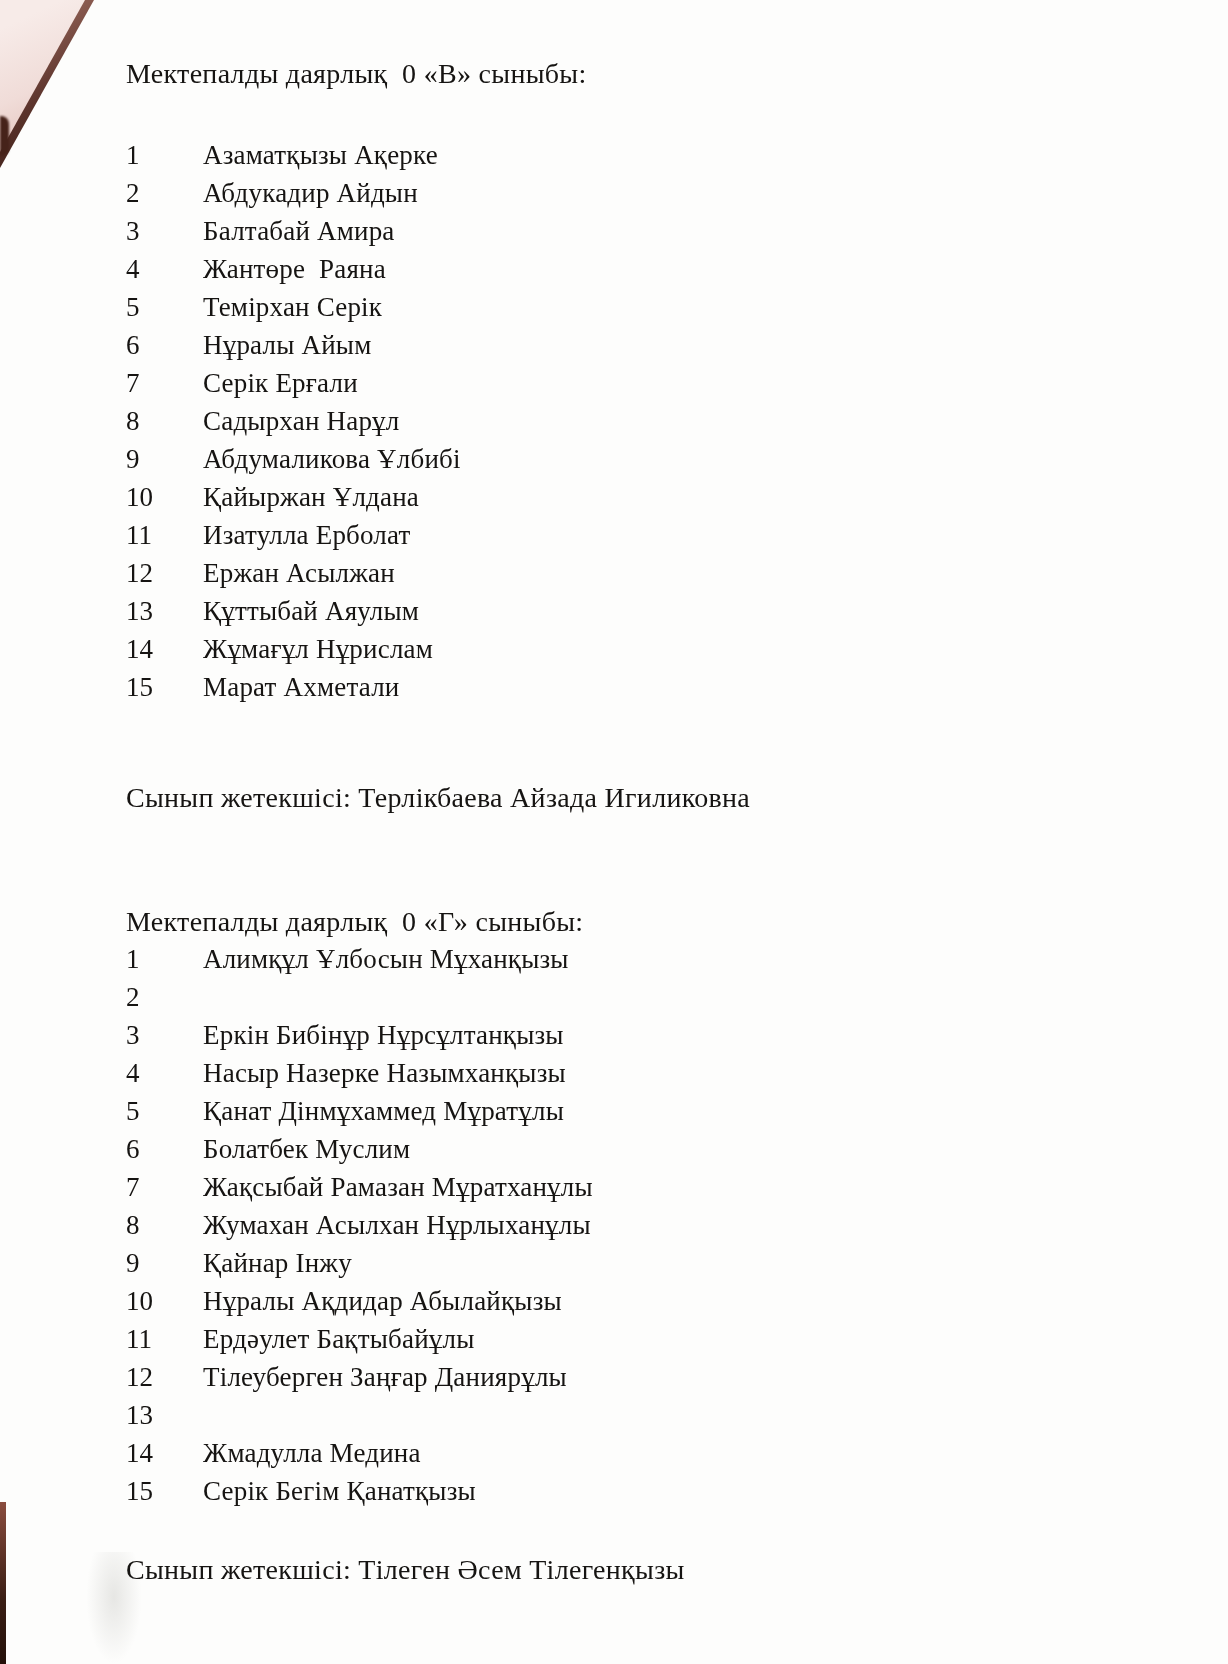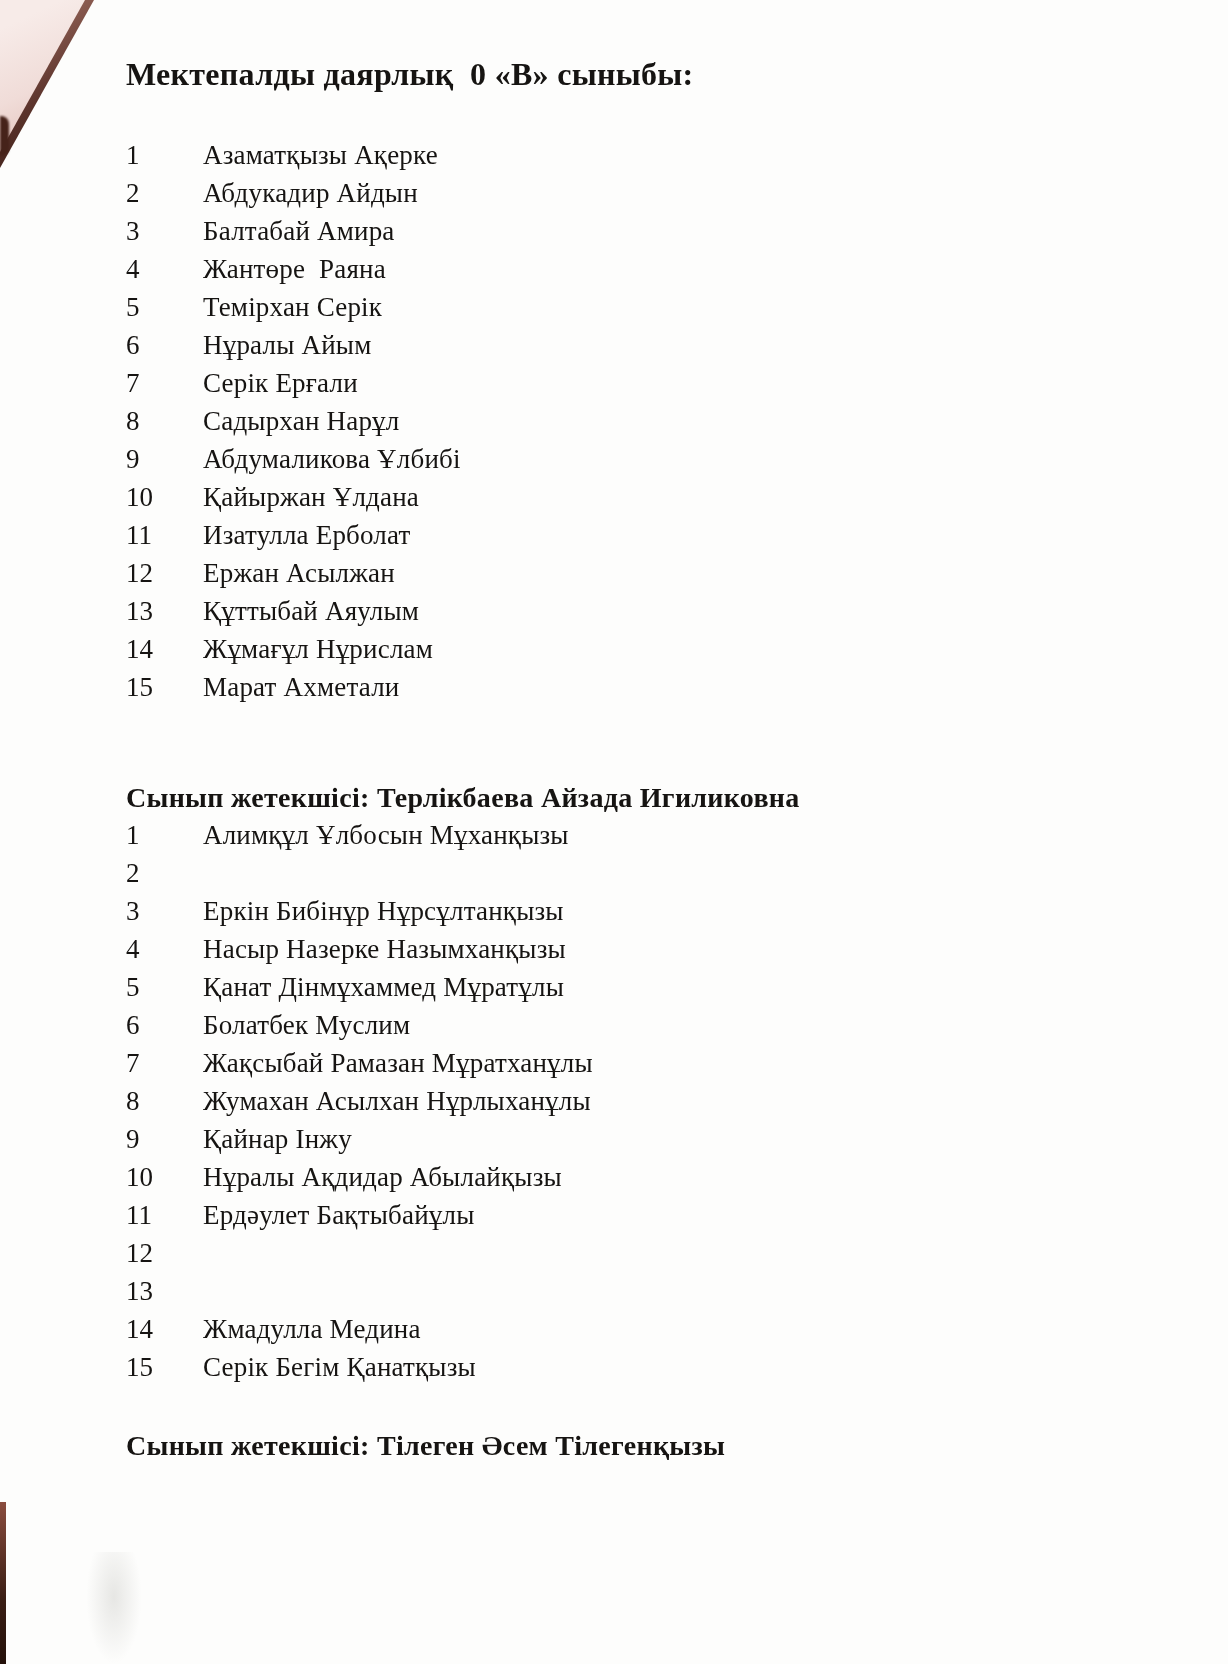--- a/index.html
+++ b/index.html
@@ -7,37 +7,37 @@
     width:1228px;height:1664px;overflow:hidden;
     background:#e9e9e7;
     font-family:"Liberation Serif","DejaVu Serif",serif;
   }
   .doc{
     position:relative;width:1228px;height:1664px;
     background:#fdfdfc;color:#161412;
   }
   .content{position:absolute;left:126px;top:56px;width:1000px;}
   .section-title{
-    font-size:32px;font-weight:700;line-height:36px;
+    font-size:28px;font-weight:400;line-height:36px;
     white-space:pre-wrap;letter-spacing:.3px;
   }
   .student-list{margin:0;padding:0;}
   .list-v{margin-top:48px;}
   .list-g{margin-top:4px;}
   .row{display:flex;height:38px;align-items:flex-start;}
   .num{
     width:77px;flex:0 0 77px;font-size:27px;line-height:31px;
   }
   .name{
     font-size:27px;line-height:31px;white-space:pre-wrap;letter-spacing:.2px;text-align:right;
   }
   
   .list-g .row:nth-child(13) .name{margin-left:18px;}
   .teacher-line{
-    font-size:28px;font-weight:700;line-height:36px;letter-spacing:.3px;
+    font-size:28px;font-weight:400;line-height:36px;letter-spacing:.3px;
     white-space:pre-wrap;
   }
   .teacher-v{margin-top:70px;}
   .title-g{margin-top:88px;}
   .teacher-g{margin-top:38px;}
 
   
   .corner-dark{
     position:absolute;top:0;left:0;width:94px;height:168px;
     background:linear-gradient(150deg,#9c6a5e 10%,#5c342c 55%,#3c1e16 90%);
@@ -152,20 +152,21 @@
   <div class="row">
     <span class="num">15</span>
     <span class="name">Марат Ахметали</span>
   </div>
 </div>
 
       <div class="teacher-line teacher-v">Сынып жетекшісі: Терлікбаева Айзада Игиликовна</div>
     </div>
 
     <div>
+      <div class="section-title title-g">Мектепалды даярлық  0 «Г» сыныбы:</div>
 
       <div class="student-list list-g">
   <div class="row">
     <span class="num">1</span>
     <span class="name">Алимқұл Ұлбосын Мұханқызы</span>
   </div>
 
   <div class="row">
     <span class="num">2</span>
   </div>
@@ -210,20 +211,21 @@
     <span class="name">Нұралы Ақдидар Абылайқызы</span>
   </div>
 
   <div class="row">
     <span class="num">11</span>
     <span class="name">Ердәулет Бақтыбайұлы</span>
   </div>
 
   <div class="row">
     <span class="num">12</span>
+    <span class="name">Тілеуберген Заңғар Даниярұлы</span>
   </div>
 
   <div class="row">
     <span class="num">13</span>
   </div>
 
   <div class="row">
     <span class="num">14</span>
     <span class="name">Жмадулла Медина</span>
   </div>

